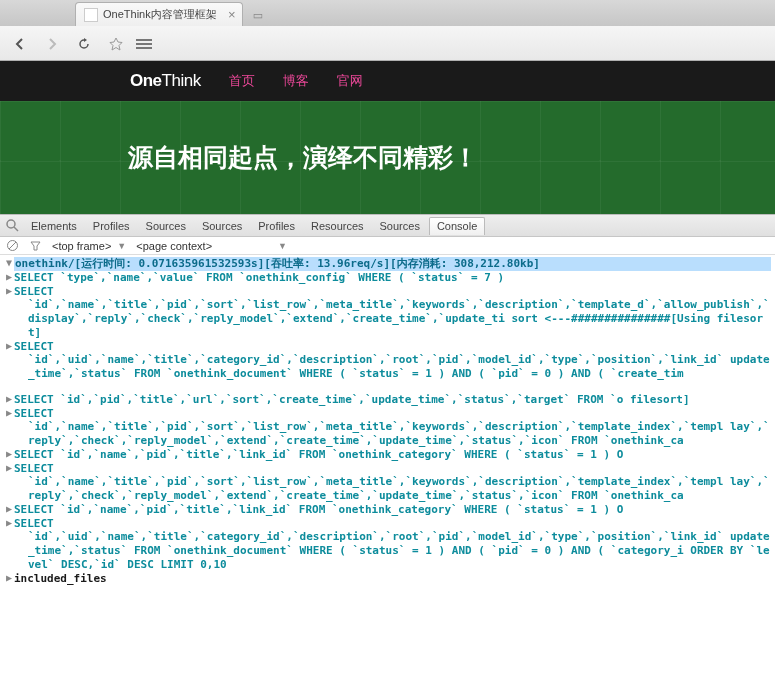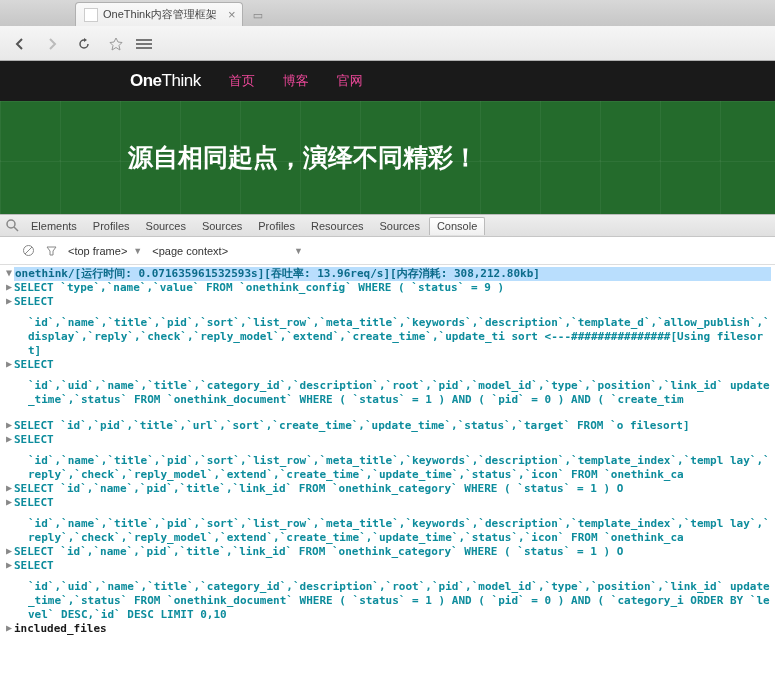--- a/index.html
+++ b/index.html
@@ -43,32 +43,32 @@
   height: 113px; display:flex; align-items:center; padding-left: 128px;}
 .hero-text { color:#fff; font-size: 25px; font-weight: bold;}
 
 
 .devtools { border-top: 1px solid #bbb; font-size: 11px; color:#333; background:#fff;}
 .dt-tabs { display:flex; align-items:center; height:22px; background: linear-gradient(to bottom,#eee,#e0e0e0); border-bottom:1px solid #c6c6c6; padding:0 4px; gap:2px;}
 .dt-tab { padding: 3px 7px; color:#444; cursor:default;}
 .dt-tab.active { background: linear-gradient(to bottom,#fff,#f0f0f0); border:1px solid #bbb; border-bottom:none; border-radius:2px 2px 0 0; padding-top:2px;}
 .dt-search { width:18px; height:18px; }
 
-.dt-toolbar { display:flex; align-items:center; height:28px; border-bottom:1px solid #ddd; padding:0 22px; gap:10px; color:#666;}
+.dt-toolbar { display:flex; align-items:center; height:18px; border-bottom:1px solid #ddd; padding:0 6px; gap:10px; color:#666;}
 .dt-toolbar svg { display:block;}
 .frame-sel { font-size: 11px; color:#333; display:flex; align-items:center; gap:6px;}
 .sel-arrow { font-size:9px; color:#888;}
 
 .console { font-family: Menlo, Consolas, monospace; font-size: 11px; padding: 2px 2px; height: 420px; overflow:hidden; line-height: 1.25;}
 .log-line { display:flex; align-items:flex-start; padding: 0 2px; word-break: break-all;}
 .expander { width:10px; flex-shrink:0; color:#888; font-size:10px; user-select:none; text-align:center;}
 .log-content { flex:1; color: #0d8c9c; font-weight: 700;}
 .log-content.secondary { color: #1a1a1a; font-weight: bold;}
 .top-line .log-content { background: #b9defd; color:#0c6b8a; padding:0 1px;}
-.sub { padding-left: 16px; margin-top: 8px;}
+.sub { padding-left: 16px;}
 .sub .log-content { }
 </style>
 </head>
 <body>
 
 <div class="browser-chrome">
   <div class="title-bar">
     <div class="traffic-lights">
       <div class="tl tl-r"></div>
       <div class="tl tl-y"></div>
@@ -163,21 +163,21 @@
       <span class="sel-arrow" style="margin-left:60px">▼</span>
     </span>
   </div>
   <div class="console" id="console">
       <div class="log-line top-line">
         <span class="expander">▼</span>
         <span class="log-content">onethink/[运行时间: 0.071635961532593s][吞吐率: 13.96req/s][内存消耗: 308,212.80kb]</span>
       </div>
       <div class="log-line">
         <span class="expander">▶</span>
-        <span class="log-content">SELECT `type`,`name`,`value` FROM `onethink_config` WHERE ( `status` = 9 )</span>
+        <span class="log-content">SELECT `type`,`name`,`value` FROM `onethink_config` WHERE ( `status` = 7 )</span>
       </div>
       <div class="log-line">
         <span class="expander">▶</span>
         <span class="log-content">SELECT</span>
       </div>
       <div class="log-line sub">
         <span class="expander"></span>
         <span class="log-content">`id`,`name`,`title`,`pid`,`sort`,`list_row`,`meta_title`,`keywords`,`description`,`template_d`,`allow_publish`,`display`,`reply`,`check`,`reply_model`,`extend`,`create_time`,`update_ti sort   &lt;---###############[Using filesort]</span>
       </div>
       <div class="log-line">

